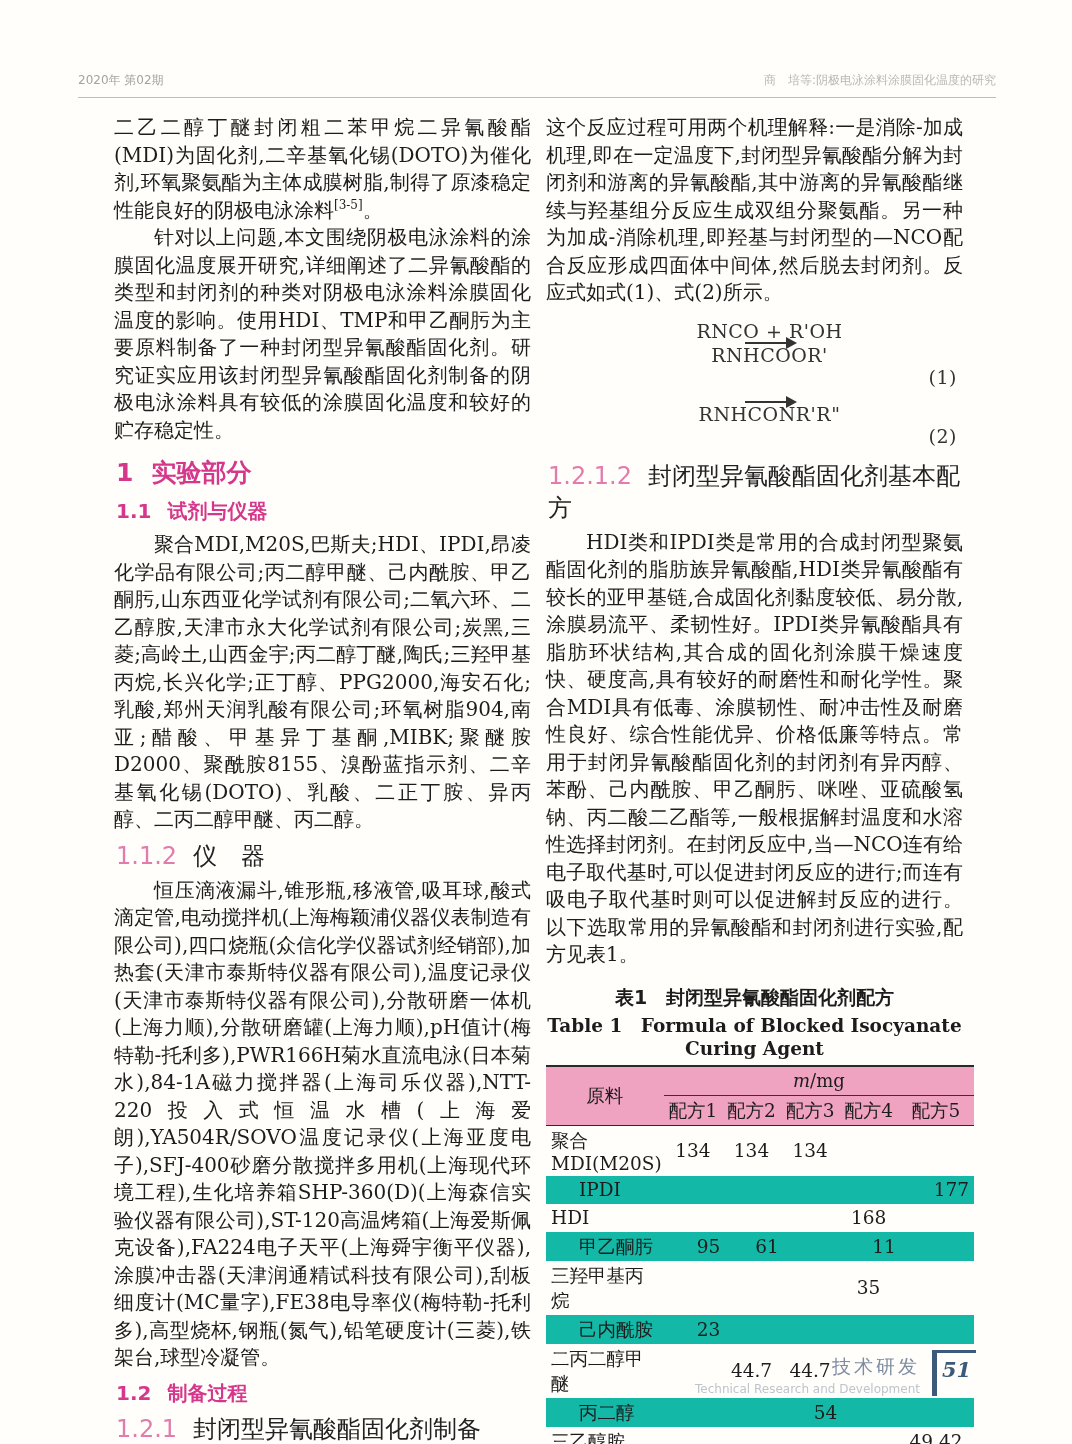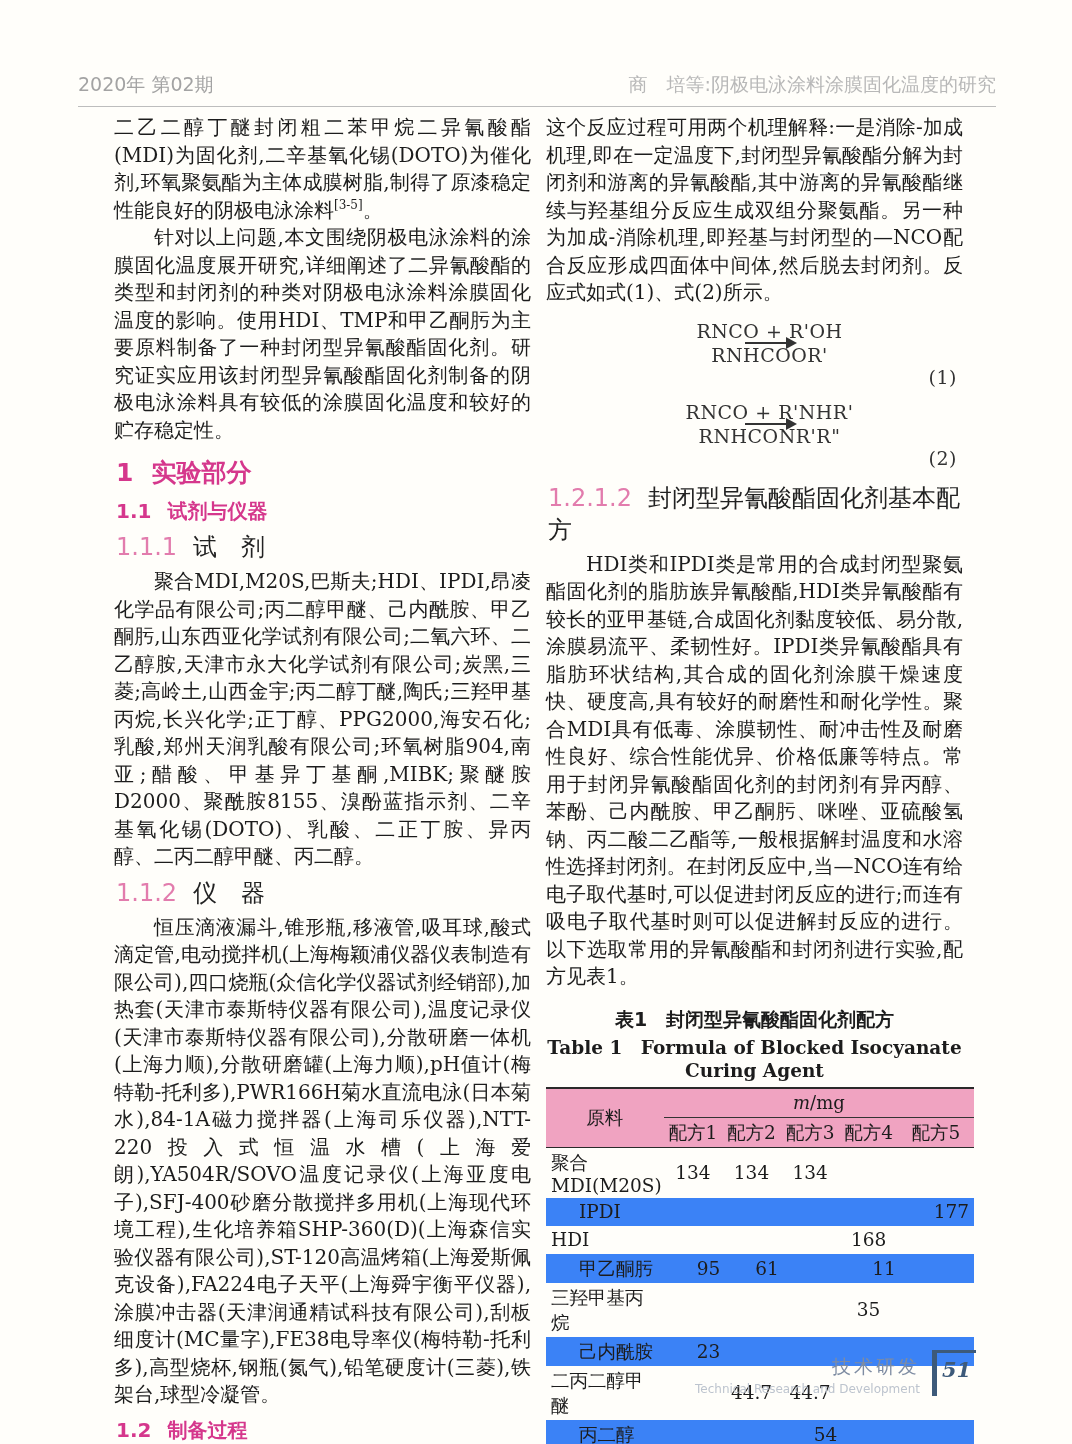--- a/index.html
+++ b/index.html
@@ -9,21 +9,21 @@
     font-family:"DejaVu Serif","Liberation Serif",serif;
     color:#1c1c1c;
     position:relative;
     overflow:hidden;
   }
   
   .page-header {
     position:absolute; left:78px; right:76px; top:72px;
     display:flex; justify-content:space-between; align-items:flex-end;
     font-family:"DejaVu Sans","Liberation Sans",sans-serif;
-    font-size:19px; color:#a3a3a3;
+    font-size:12px; color:#a3a3a3;
     border-bottom:1px solid #bdbdbd;
     padding-bottom:8px;
     text-align:right;
   }
   .page-header .right { color:#b8b8b8; }
 
   
   .col { position:absolute; top:114px; width:417px; }
   .col-left  { left:114px; }
   .col-right { left:546px; }
@@ -75,21 +75,21 @@
   table.formula th, table.formula td { padding:2px 2px; height:24px; text-align:center; }
   th.mat { width:122px; text-align:center; }
   th.unit { border-bottom:1px solid #333; font-size:18px;margin-top:33px; }
   th.unit .u-m { font-style:italic; }
   table.formula thead tr.frow th { border-bottom:1.5px solid #2a2a2a; }
   table.formula thead th.mat { border-bottom:1.5px solid #2a2a2a; }
   table.formula col.c1 { width:122px; }
   table.formula col.cf { width:52px; }
   table.formula col.c5 { width:auto; }
   table.formula tbody td:first-child { text-align:left; padding-left:5px; }
-  table.formula tbody tr.pink td { background:#3b82f6;padding-left:33px; }
+  table.formula tbody tr.pink td { background:#14b8a6;padding-left:33px; }
 
   
   .footer {
     position:absolute; right:94px; bottom:46px;
     display:flex; align-items:flex-start;
   }
   .footer-text { text-align:right; margin-right:12px; padding-top:4px; }
   .footer-zh {
     font-family:"DejaVu Sans","Liberation Sans",sans-serif;
     font-size:19px; color:#7e8ca2; letter-spacing:3px;
@@ -113,42 +113,40 @@
   <span class="left">2020年 第02期</span>
   <span class="right">商　培等:阴极电泳涂料涂膜固化温度的研究</span>
 </div>
 
 <div class="col col-left">
   <p><span>二乙二醇丁醚封闭粗二苯甲烷二异氰酸酯(MDI)为固化剂,二辛基氧化锡(DOTO)为催化剂,环氧聚氨酯为主体成膜树脂,制得了原漆稳定性能良好的阴极电泳涂料</span><sup class="ref">[3-5]</sup><span>。</span></p>
   <p class="indent">针对以上问题,本文围绕阴极电泳涂料的涂膜固化温度展开研究,详细阐述了二异氰酸酯的类型和封闭剂的种类对阴极电泳涂料涂膜固化温度的影响。使用HDI、TMP和甲乙酮肟为主要原料制备了一种封闭型异氰酸酯固化剂。研究证实应用该封闭型异氰酸酯固化剂制备的阴极电泳涂料具有较低的涂膜固化温度和较好的贮存稳定性。</p>
 
   <h1><span class="hnum">1</span><span>实验部分</span></h1>
   <h2><span class="hnum">1.1</span><span>试剂与仪器</span></h2>
-  <h3><span class="hnum">1.1.1</span><span>试　剂</span></h3>
   <p class="indent">聚合MDI,M20S,巴斯夫;HDI、IPDI,昂凌化学品有限公司;丙二醇甲醚、己内酰胺、甲乙酮肟,山东西亚化学试剂有限公司;二氧六环、二乙醇胺,天津市永大化学试剂有限公司;炭黑,三菱;高岭土,山西金宇;丙二醇丁醚,陶氏;三羟甲基丙烷,长兴化学;正丁醇、PPG2000,海安石化;乳酸,郑州天润乳酸有限公司;环氧树脂904,南亚;醋酸、甲基异丁基酮,MIBK;聚醚胺D2000、聚酰胺8155、溴酚蓝指示剂、二辛基氧化锡(DOTO)、乳酸、二正丁胺、异丙醇、二丙二醇甲醚、丙二醇。</p>
 
   <h3><span class="hnum">1.1.2</span><span>仪　器</span></h3>
   <p class="indent">恒压滴液漏斗,锥形瓶,移液管,吸耳球,酸式滴定管,电动搅拌机(上海梅颖浦仪器仪表制造有限公司),四口烧瓶(众信化学仪器试剂经销部),加热套(天津市泰斯特仪器有限公司),温度记录仪(天津市泰斯特仪器有限公司),分散研磨一体机(上海力顺),分散研磨罐(上海力顺),pH值计(梅特勒-托利多),PWR166H菊水直流电泳(日本菊水),84-1A磁力搅拌器(上海司乐仪器),NTT-220投入式恒温水槽(上海爱朗),YA504R/SOVO温度记录仪(上海亚度电子),SFJ-400砂磨分散搅拌多用机(上海现代环境工程),生化培养箱SHP-360(D)(上海森信实验仪器有限公司),ST-120高温烤箱(上海爱斯佩克设备),FA224电子天平(上海舜宇衡平仪器),涂膜冲击器(天津润通精试科技有限公司),刮板细度计(MC量字),FE38电导率仪(梅特勒-托利多),高型烧杯,钢瓶(氮气),铅笔硬度计(三菱),铁架台,球型冷凝管。</p>
 
   <h2><span class="hnum">1.2</span><span>制备过程</span></h2>
   <h3><span class="hnum">1.2.1</span><span>封闭型异氰酸酯固化剂制备</span></h3>
 
 </div>
 
 <div class="col col-right">
   <p>这个反应过程可用两个机理解释:一是消除-加成机理,即在一定温度下,封闭型异氰酸酯分解为封闭剂和游离的异氰酸酯,其中游离的异氰酸酯继续与羟基组分反应生成双组分聚氨酯。另一种为加成-消除机理,即羟基与封闭型的—NCO配合反应形成四面体中间体,然后脱去封闭剂。反应式如式(1)、式(2)所示。</p>
 
   <div class="equation">
     <span>RNCO + R'OH </span>
     <span class="arrow"></span>
     <span>RNHCOOR'</span>
     <span class="eq-num">(1)</span>
   </div>
   <div class="equation">
-    <span>RNCO + R'NHR'</span>
     <span class="arrow"></span>
     <span>RNHCONR'R"</span>
     <span class="eq-num">(2)</span>
   </div>
 
   <h4><span class="hnum">1.2.1.2</span><span>封闭型异氰酸酯固化剂基本配方</span></h4>
   <p class="indent">HDI类和IPDI类是常用的合成封闭型聚氨酯固化剂的脂肪族异氰酸酯,HDI类异氰酸酯有较长的亚甲基链,合成固化剂黏度较低、易分散,涂膜易流平、柔韧性好。IPDI类异氰酸酯具有脂肪环状结构,其合成的固化剂涂膜干燥速度快、硬度高,具有较好的耐磨性和耐化学性。聚合MDI具有低毒、涂膜韧性、耐冲击性及耐磨性良好、综合性能优异、价格低廉等特点。常用于封闭异氰酸酯固化剂的封闭剂有异丙醇、苯酚、己内酰胺、甲乙酮肟、咪唑、亚硫酸氢钠、丙二酸二乙酯等,一般根据解封温度和水溶性选择封闭剂。在封闭反应中,当—NCO连有给电子取代基时,可以促进封闭反应的进行;而连有吸电子取代基时则可以促进解封反应的进行。以下选取常用的异氰酸酯和封闭剂进行实验,配方见表1。</p>
 
   <div class="tbl-caption-zh">表1　封闭型异氰酸酯固化剂配方</div>
   <div class="tbl-caption-en">Table 1　Formula of Blocked Isocyanate Curing Agent</div>

